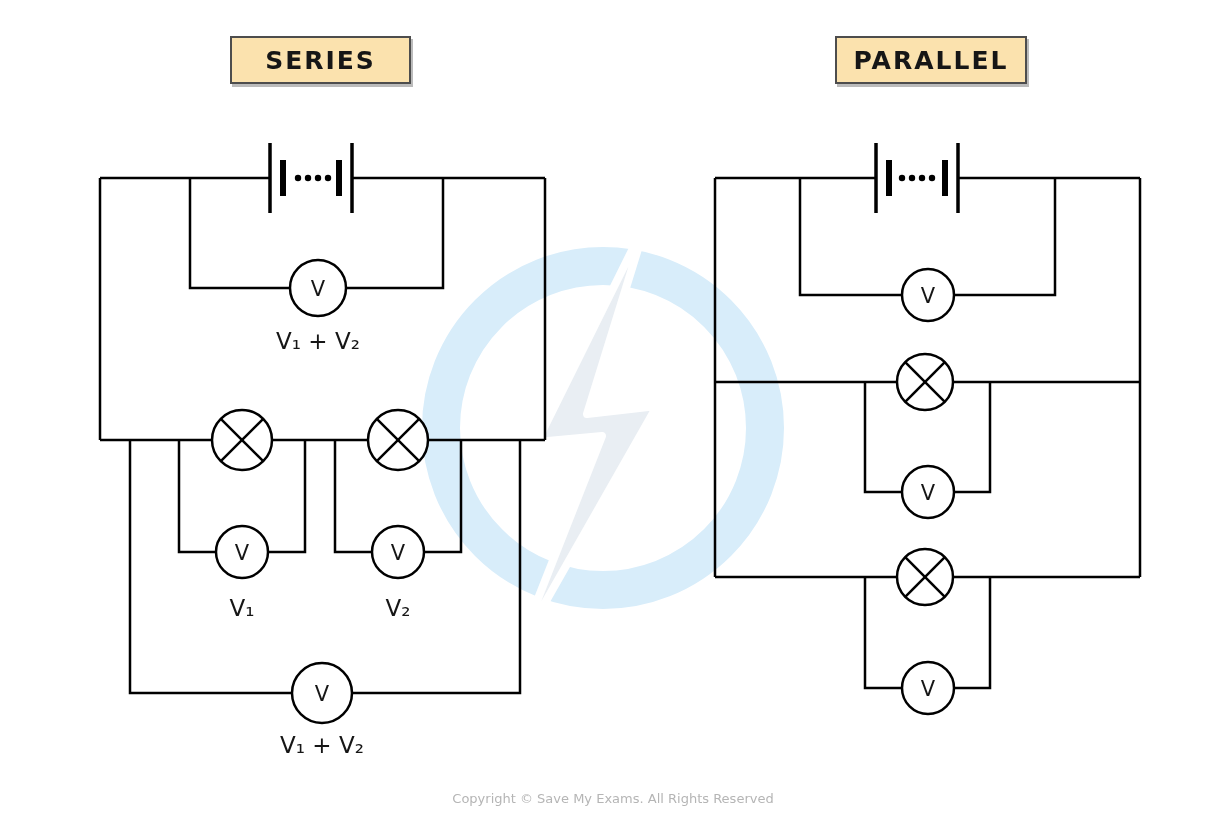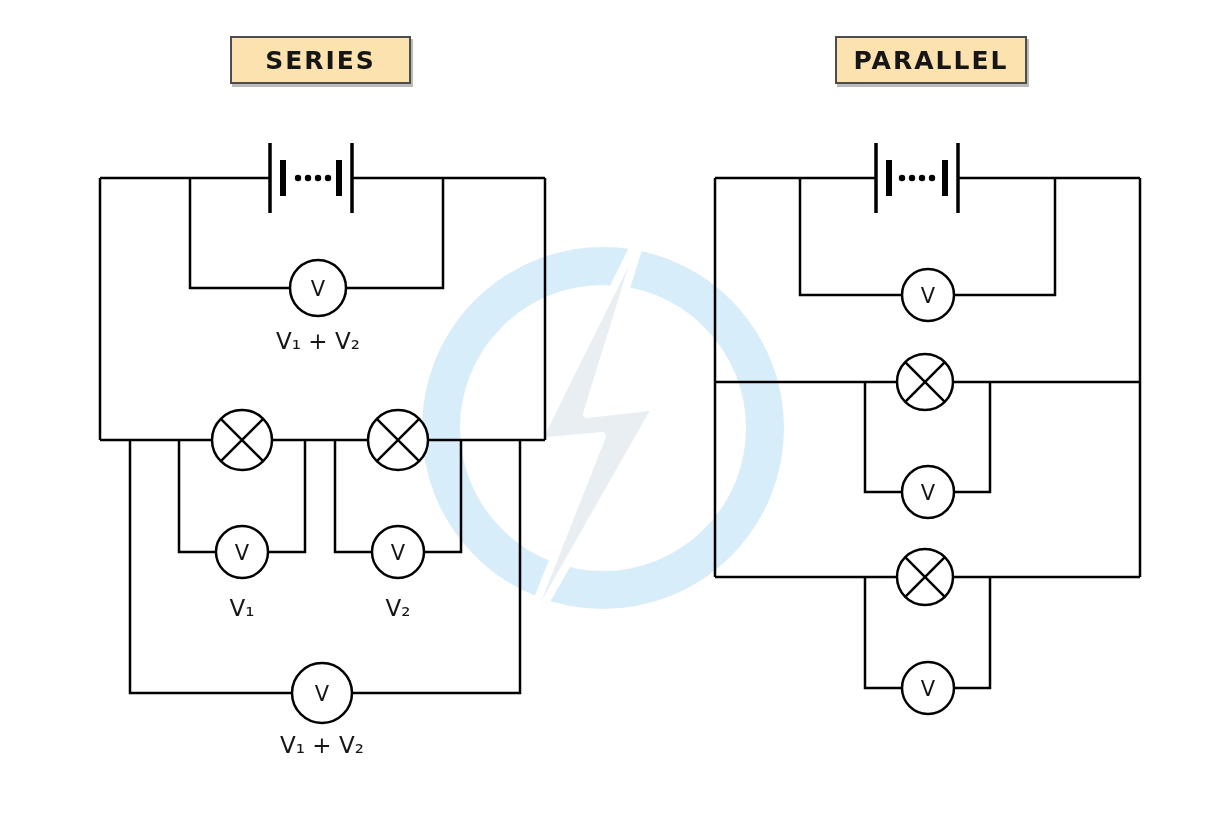--- a/index.html
+++ b/index.html
@@ -149,13 +149,14 @@
         <line class="lamp-x" x1="905.2" y1="557.2" x2="944.8" y2="596.8"></line>
         <line class="lamp-x" x1="905.2" y1="596.8" x2="944.8" y2="557.2"></line>
       </g>
       <g>
         <circle class="meter-circle" cx="928" cy="688" r="26"></circle>
         <text class="meter-text" x="928" y="696">V</text>
       </g>
     </g>
   </svg>
 
+  <div class="copyright">Copyright © Save My Exams. All Rights Reserved</div>
 </div>
 
 </body></html>

